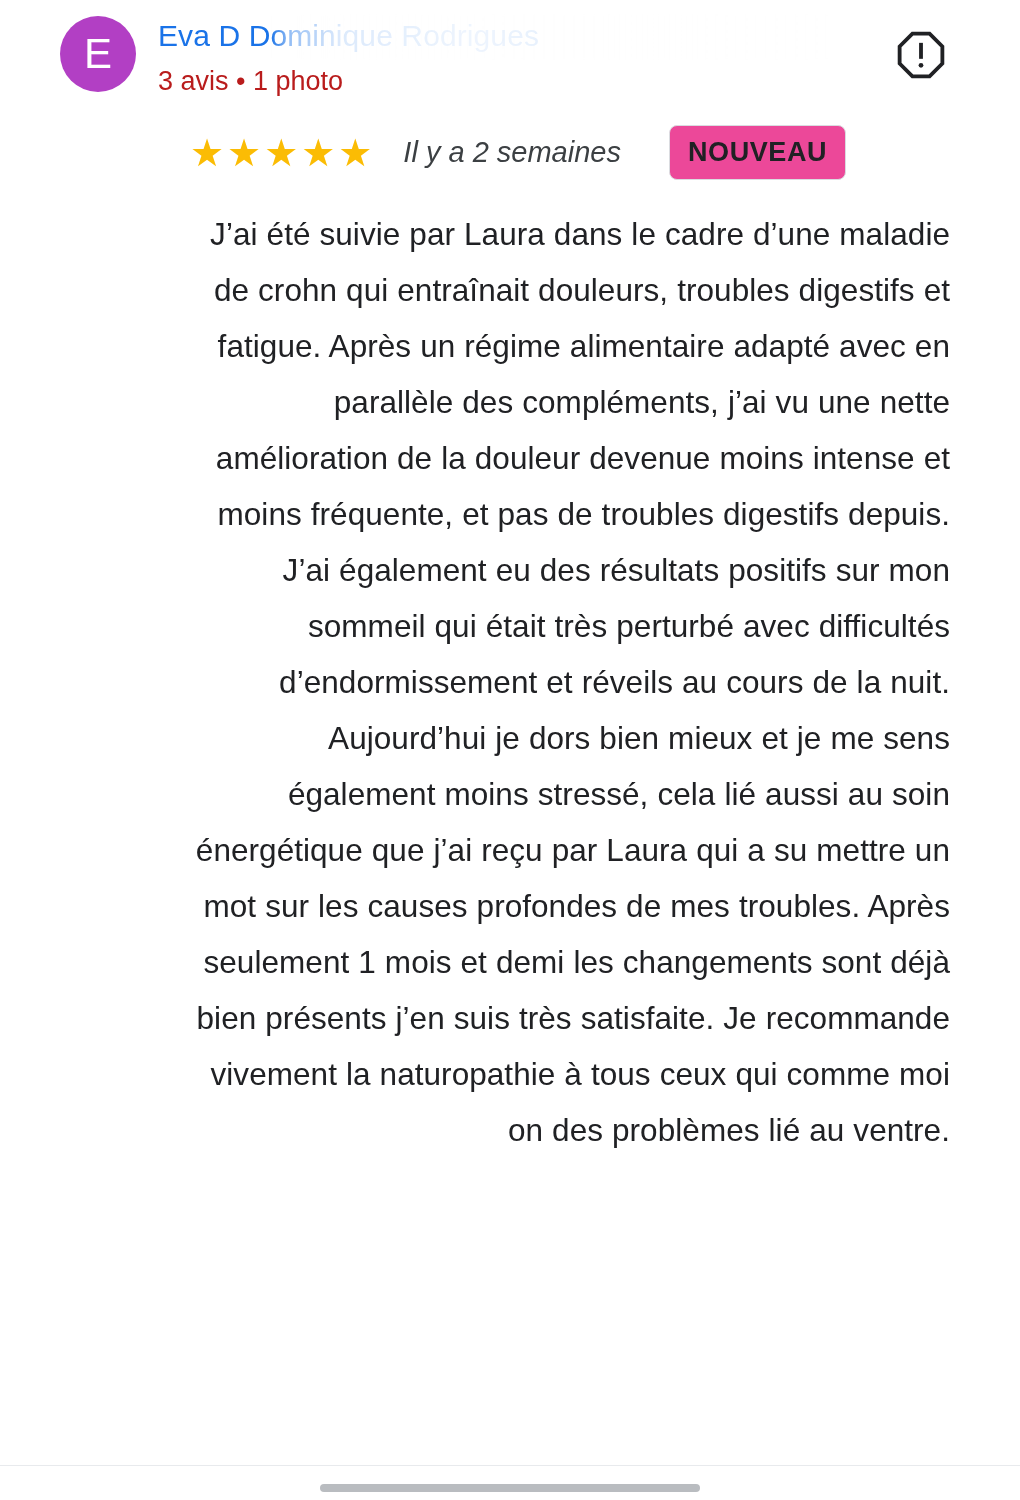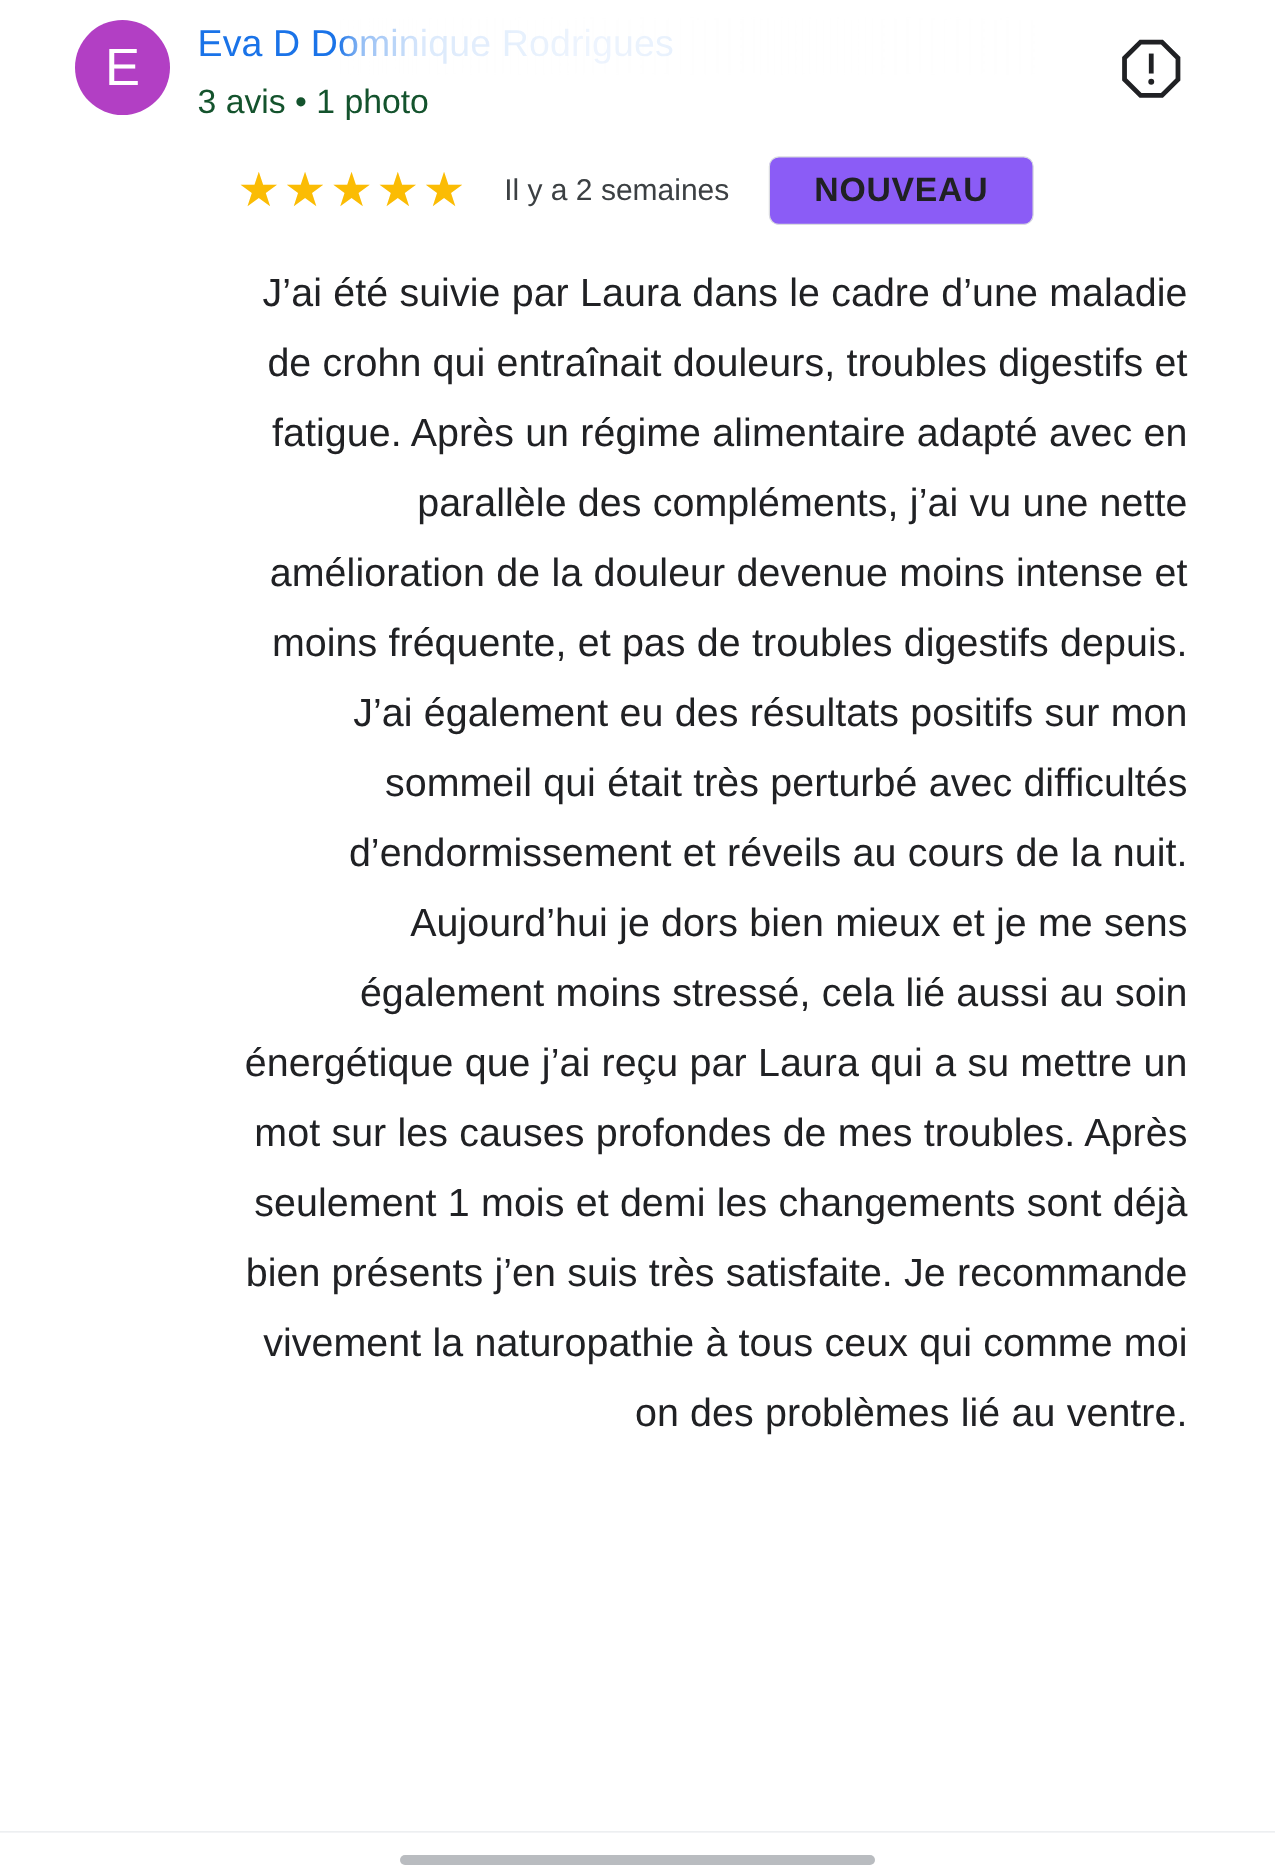--- a/index.html
+++ b/index.html
@@ -83,21 +83,21 @@
         rgba(255,255,255,0.85) 70px,
         rgba(255,255,255,0.93) 200px,
         rgba(255,255,255,0.88) 330px,
         rgba(255,255,255,0.95) 430px,
         rgba(255,255,255,1) 560px);
     filter: blur(1px);
   }
 
   .reviewer-meta {
     font-size: 27px;
-    color: #14532d;
+    color: #b91c1c;
     margin-top: 6px;
     font-family: "Liberation Sans", sans-serif;
   }
 
   .report-icon {
     position: absolute;
     right: 72px;
     top: 28px;
     width: 54px;
     height: 54px;
@@ -112,38 +112,39 @@
 
   .stars {
     color: #fbbc04;
     font-size: 38px;
     letter-spacing: 3px;
     line-height: 1;
     white-space: nowrap;
   }
 
   .time-ago {
-    font-size: 24px;
+    font-size: 29px;
     color: #3c4043;
     margin-left: 28px;
     white-space: nowrap;
     font-family: "Liberation Sans", sans-serif;
+    font-style: italic;
   }
 
   .new-badge {
-    margin-left: 32px;
+    margin-left: 48px;
     border: 1px solid #dadce0;
     border-radius: 8px;
-    padding: 11px 35px;
+    padding: 11px 18px;
     font-size: 27px;
     color: #202124;
     font-weight: bold;
     letter-spacing: 0.6px;
     white-space: nowrap;
-    background: #8b5cf6;
+    background: #ec4899;
     font-family: "Liberation Sans", sans-serif;
   }
 
   
   .review-body {
     padding: 26px 70px 0 190px;
     font-size: 31.5px;
     line-height: 56px;
     color: #202124;
     font-family: "Liberation Sans", sans-serif;

